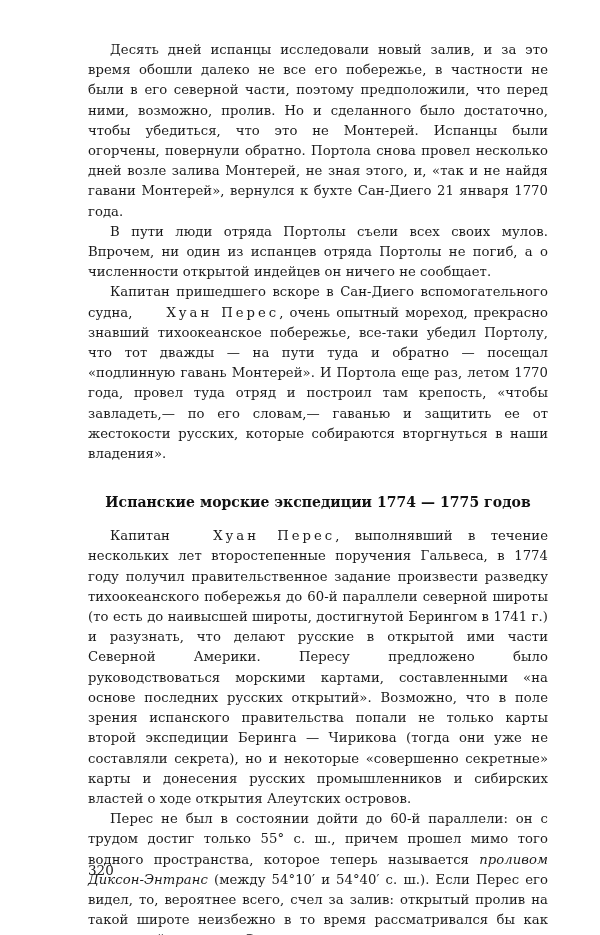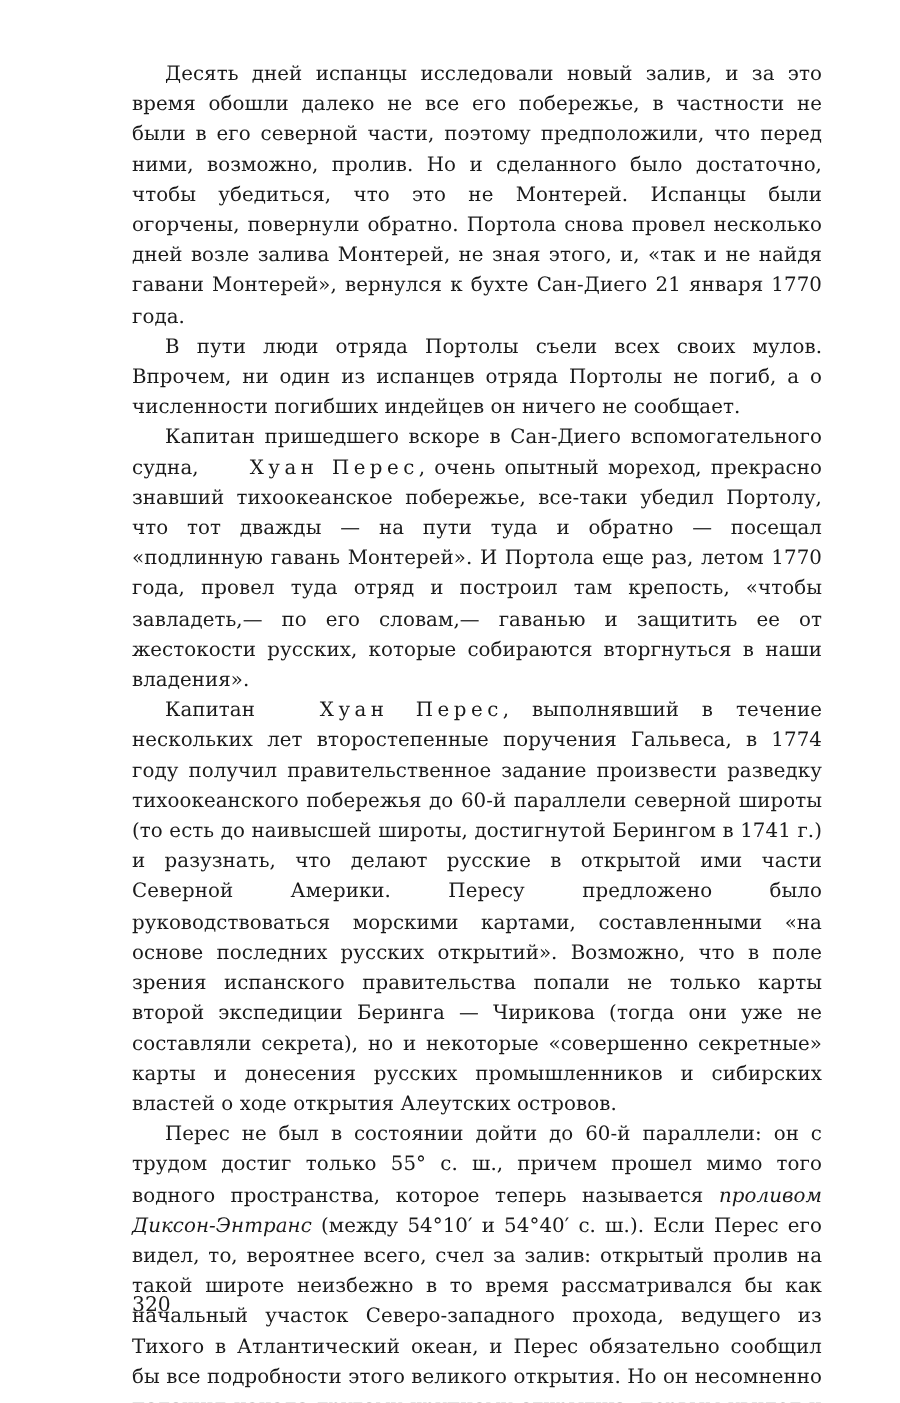--- a/index.html
+++ b/index.html
@@ -20,21 +20,22 @@
     .pagenum {
       position: absolute; left: 88px; top: 862px;
       font-family: "DejaVu Serif", serif; font-size: 13.5px; color: #1a1a1a;
     }
   </style>
 </head>
 <body>
 
 <div class="page">
   <p>Десять дней испанцы исследовали новый залив, и за это время обошли далеко не все его побережье, в частности не были в его северной части, поэтому предположили, что перед ними, возможно, пролив. Но и сделанного было достаточно, чтобы убедиться, что это не Монтерей. Испанцы были огорчены, повернули обратно. Портола снова провел несколько дней возле залива Монтерей, не зная этого, и, «так и не найдя гавани Монтерей», вернулся к бухте Сан-Диего 21 января 1770 года.</p>
-  <p>В пути люди отряда Портолы съели всех своих мулов. Впрочем, ни один из испанцев отряда Портолы не погиб, а о численности погибших индейцев он ничего не сообщает.</p>
+  <p>В пути люди отряда Портолы съели всех своих мулов. Впрочем, ни один из испанцев отряда Портолы не погиб, а о численности открытой индейцев он ничего не сообщает.</p>
   <p><span>Капитан пришедшего вскоре в Сан-Диего вспомогательного судна, </span><span class="spaced">Хуан Перес</span><span>, очень опытный мореход, прекрасно знавший тихоокеанское побережье, все-таки убедил Портолу, что тот дважды — на пути туда и обратно — посещал «подлинную гавань Монтерей». И Портола еще раз, летом 1770 года, провел туда отряд и построил там крепость, «чтобы завладеть,— по его словам,— гаванью и защитить ее от жестокости русских, которые собираются вторгнуться в наши владения».</span></p>
 
+  <h2>Испанские морские экспедиции 1774 — 1775 годов</h2>
 
   <p><span>Капитан </span><span class="spaced">Хуан Перес</span><span>, выполнявший в течение нескольких лет второстепенные поручения Гальвеса, в 1774 году получил правительственное задание произвести разведку тихоокеанского побережья до 60-й параллели северной широты (то есть до наивысшей широты, достигнутой Берингом в 1741 г.) и разузнать, что делают русские в открытой ими части Северной Америки. Пересу предложено было руководствоваться морскими картами, составленными «на основе последних русских открытий». Возможно, что в поле зрения испанского правительства попали не только карты второй экспедиции Беринга — Чирикова (тогда они уже не составляли секрета), но и некоторые «совершенно секретные» карты и донесения русских промышленников и сибирских властей о ходе открытия Алеутских островов.</span></p>
   <p><span>Перес не был в состоянии дойти до 60-й параллели: он с трудом достиг только 55° с. ш., причем прошел мимо того водного пространства, которое теперь называется </span><span class="it">проливом Диксон-Энтранс</span><span> (между 54°10′ и 54°40′ с. ш.). Если Перес его видел, то, вероятнее всего, счел за залив: открытый пролив на такой широте неизбежно в то время рассматривался бы как начальный участок Северо-западного прохода, ведущего из Тихого в Атлантический океан, и Перес обязательно сообщил бы все подробности этого великого открытия. Но он несомненно положил начало другому крупному открытию: первым увидел и нанес на карту часть </span></p>
 </div>
 
 <div class="pagenum">320</div>
 
 </body></html>

